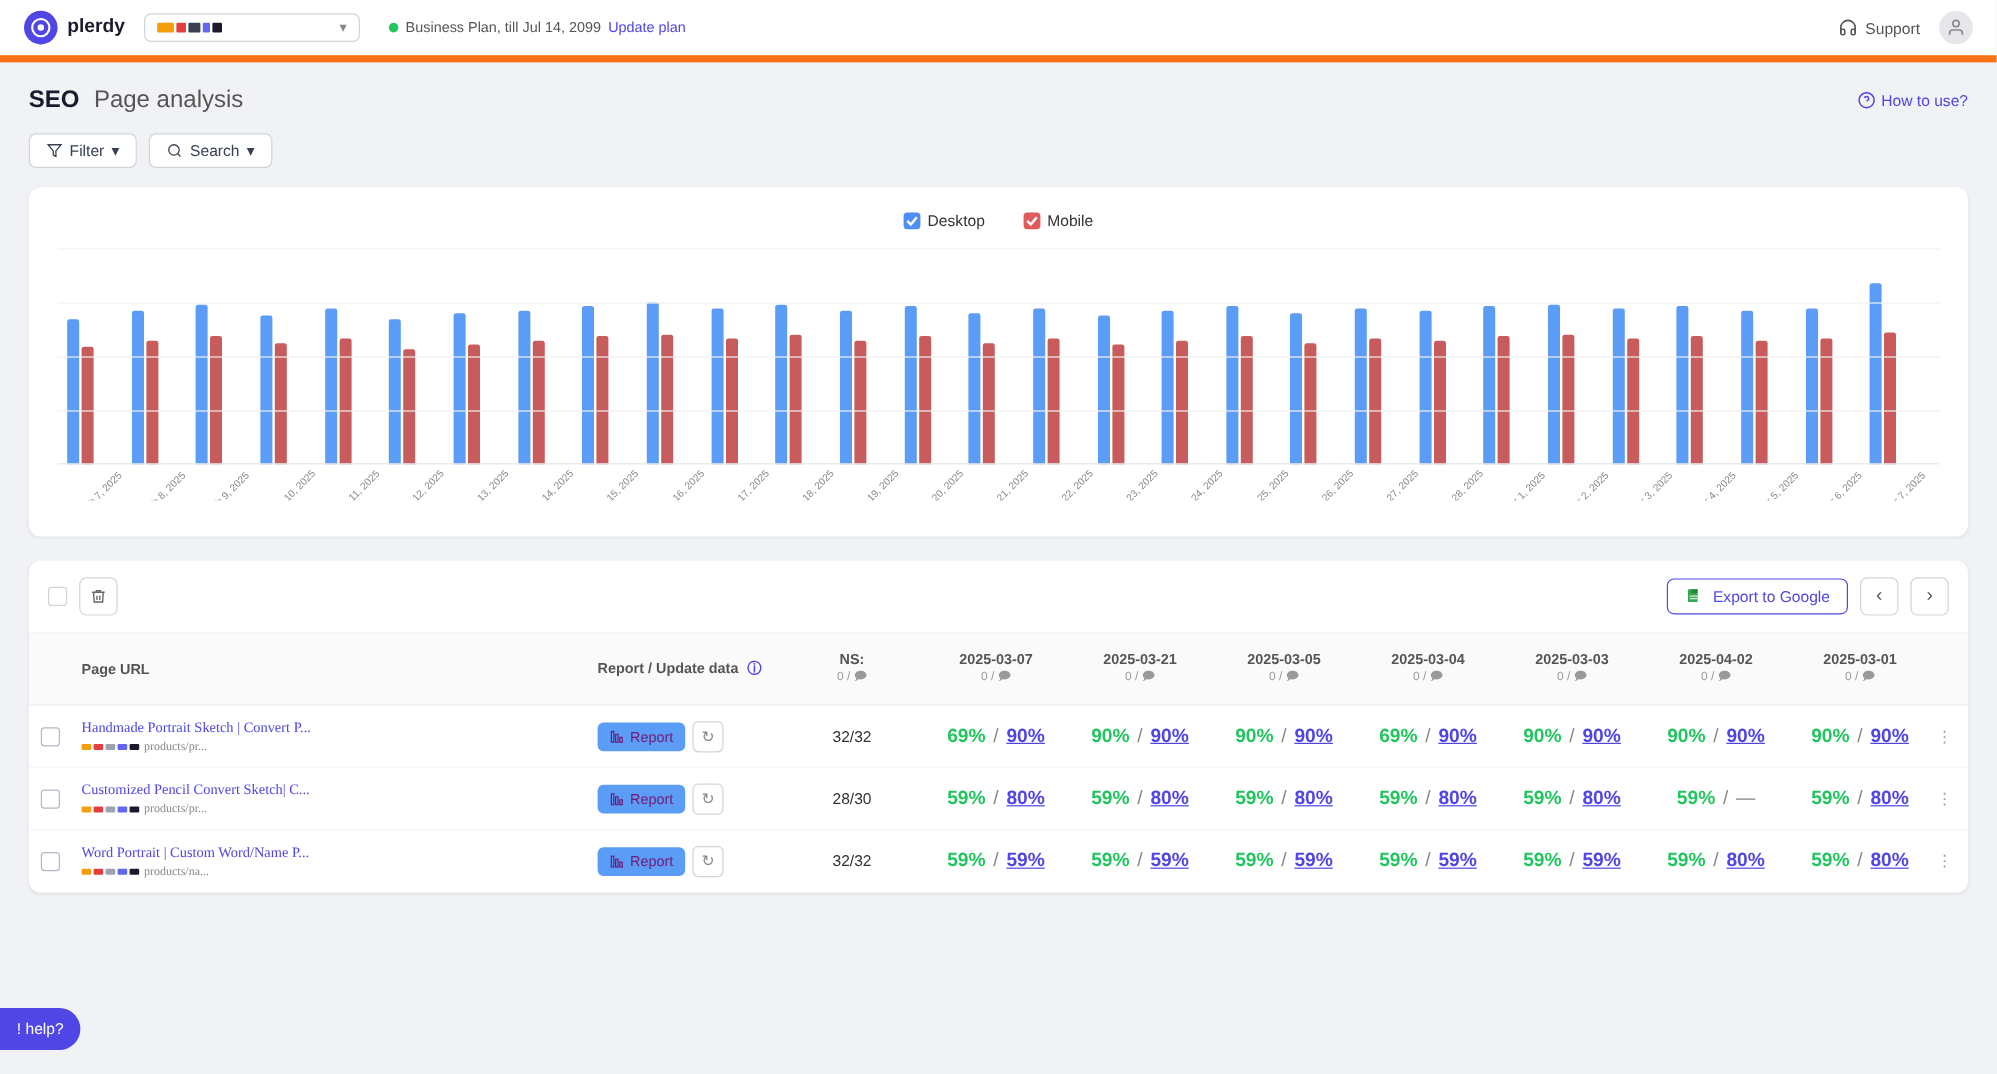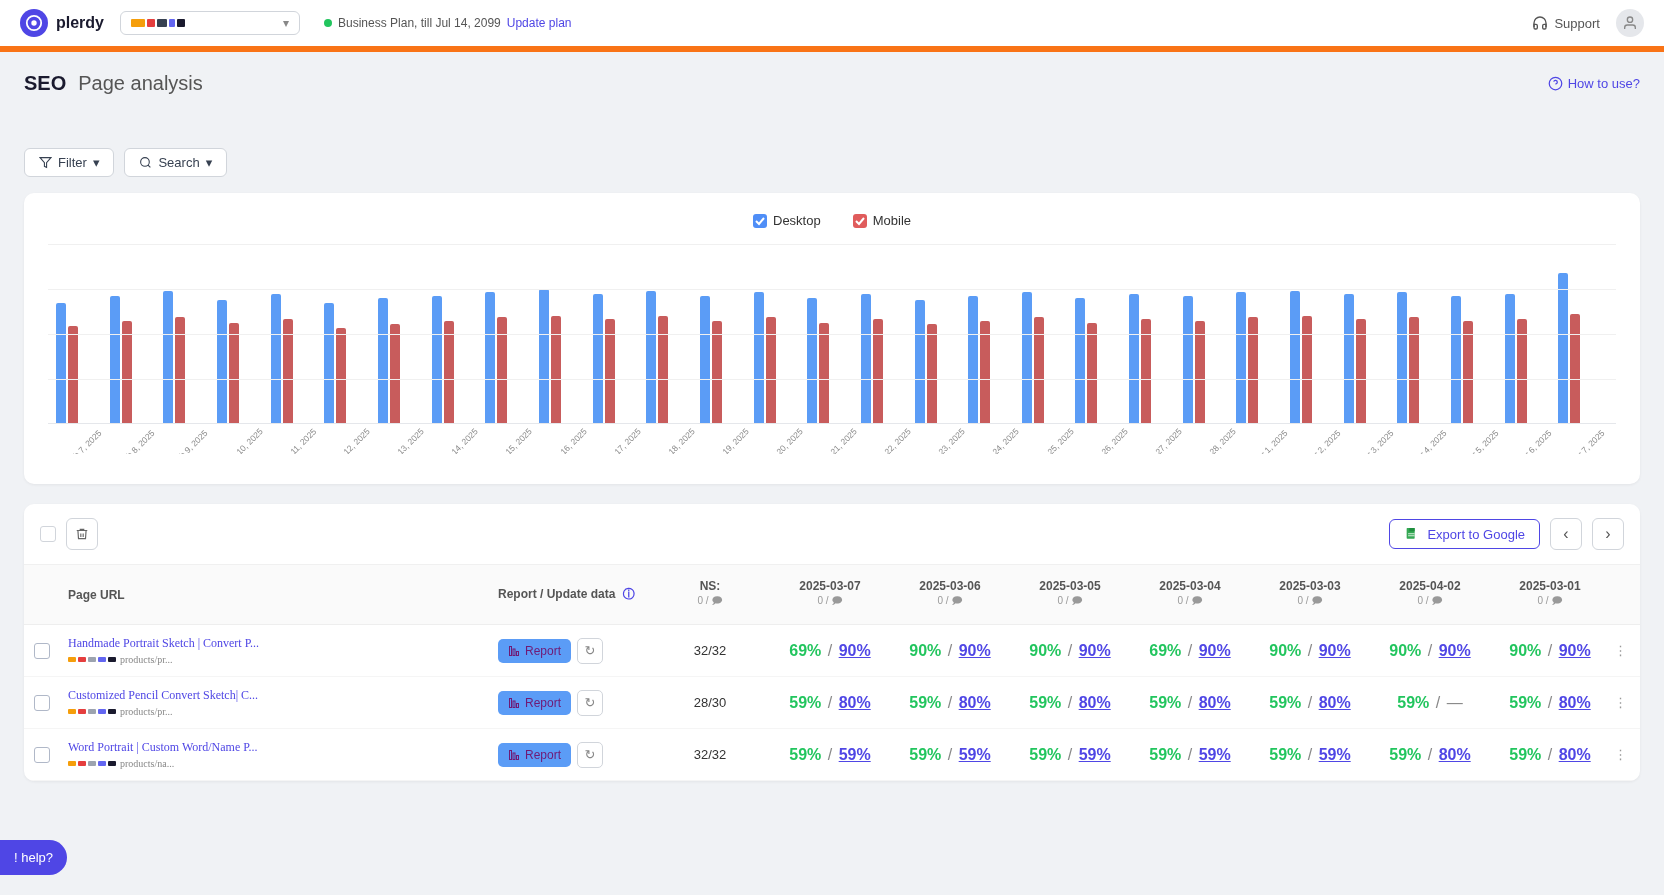--- a/index.html
+++ b/index.html
@@ -22,21 +22,21 @@
     
     .main { padding: 20px 24px; }
     .page-header { display: flex; align-items: center; justify-content: space-between; margin-bottom: 16px; }
     .page-header-left { display: flex; align-items: center; gap: 12px; }
     .seo-badge { font-size: 20px; font-weight: 700; color: #1a1a2e; }
     .page-analysis { font-size: 20px; color: #555; }
     .how-to-use { display: flex; align-items: center; gap: 5px; color: #4f46e5; font-size: 13px; cursor: pointer; }
 
     
     .filter-row { display: flex; align-items: center; gap: 10px; margin-bottom: 16px; }
-    .filter-btn { border: 1px solid #d1d5db; border-radius: 6px; padding: 6px 14px; background: #fff; font-size: 13px; cursor: pointer; display: flex; align-items: center; gap: 6px; color: #374151; margin-top: 37px; }
+    .filter-btn { border: 1px solid #d1d5db; border-radius: 6px; padding: 6px 14px; background: #fff; font-size: 13px; cursor: pointer; display: flex; align-items: center; gap: 6px; color: #374151; }
 
     
     .chart-panel { background: #fff; border-radius: 10px; padding: 20px 24px 30px; margin-bottom: 20px; box-shadow: 0 1px 3px rgba(0,0,0,0.06); }
     .chart-legend { display: flex; align-items: center; justify-content: center; gap: 32px; margin-bottom: 16px; }
     .legend-item { display: flex; align-items: center; gap: 6px; font-size: 13px; }
     .legend-checkbox { width: 14px; height: 14px; border-radius: 3px; display: flex; align-items: center; justify-content: center; }
     .legend-checkbox.blue { background: #4f8ef7; }
     .legend-checkbox.red { background: #e05c5c; }
     .legend-checkbox svg { width: 10px; height: 10px; fill: #fff; }
     .chart-bars { display: flex; align-items: flex-end; gap: 4px; height: 180px; padding: 0 8px; width: 100%; overflow: hidden; }
@@ -387,21 +387,21 @@
       </div>
       <div class="table-header-cell center">
         <div>NS:</div>
         <div class="sub-text">0 / 🗩</div>
       </div>
       <div class="table-header-cell center">
         <div>2025-03-07</div>
         <div class="sub-text">0 / 🗩</div>
       </div>
       <div class="table-header-cell center">
-        <div>2025-03-06</div>
+        <div>2025-03-21</div>
         <div class="sub-text">0 / 🗩</div>
       </div>
       <div class="table-header-cell center">
         <div>2025-03-05</div>
         <div class="sub-text">0 / 🗩</div>
       </div>
       <div class="table-header-cell center">
         <div>2025-03-04</div>
         <div class="sub-text">0 / 🗩</div>
       </div>

